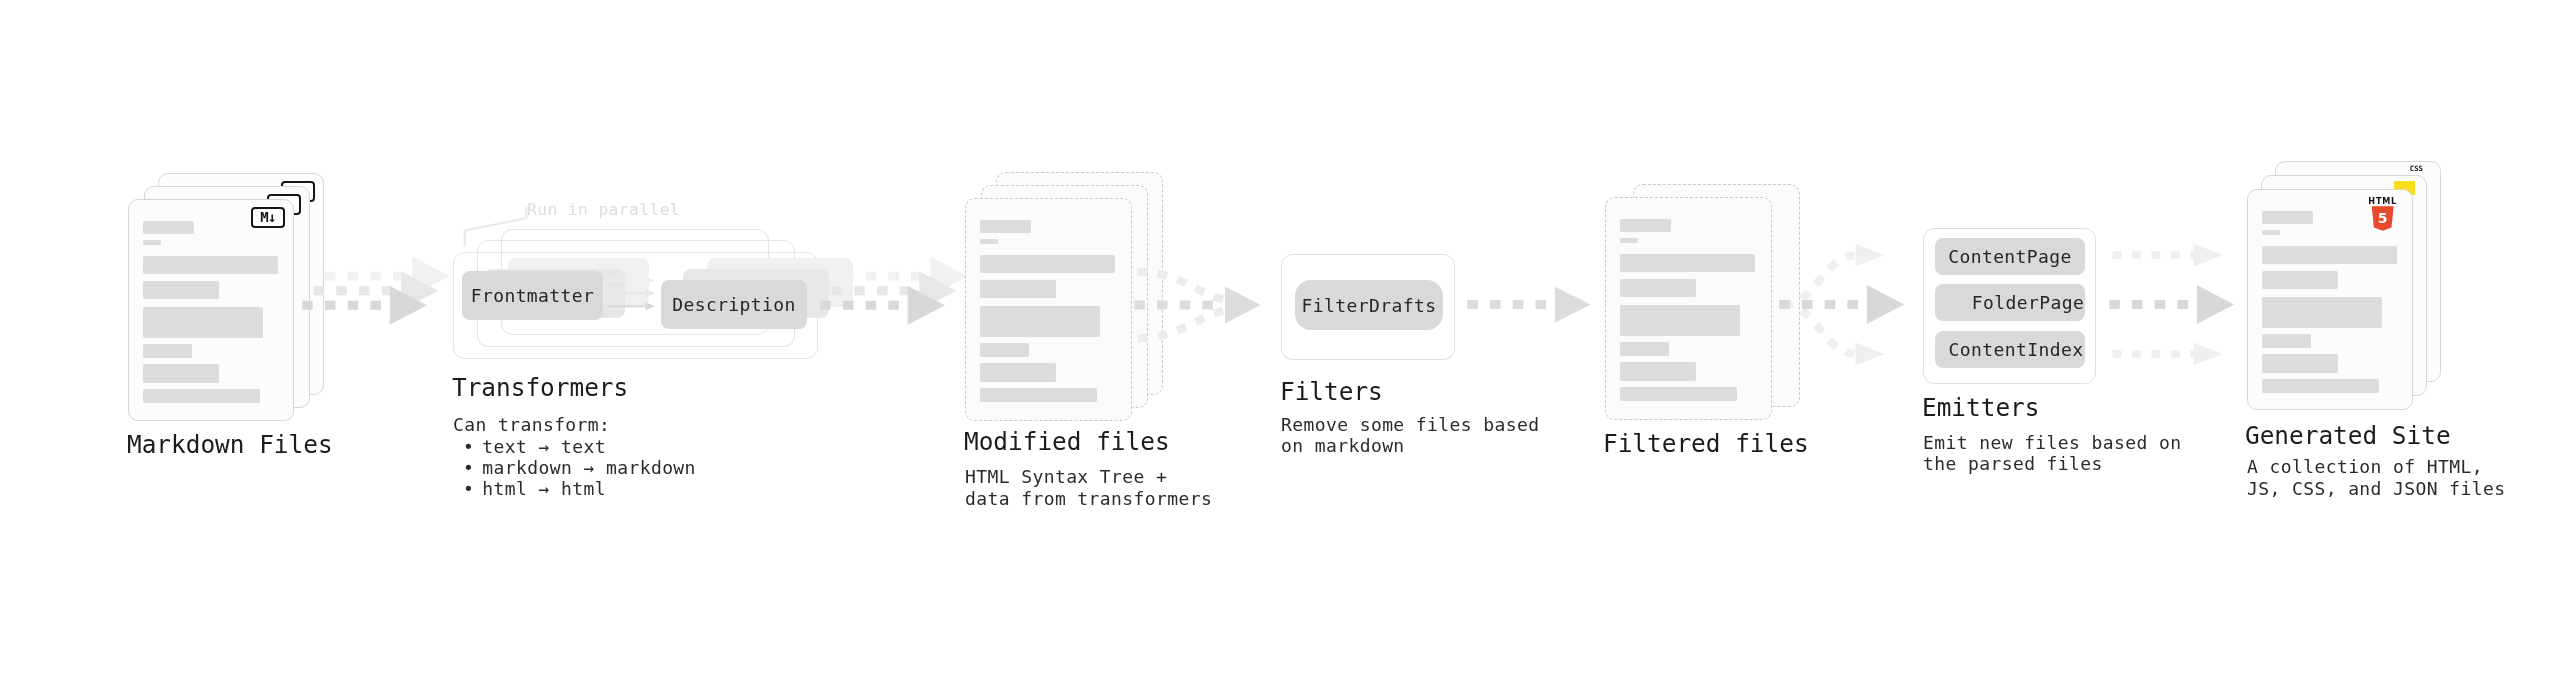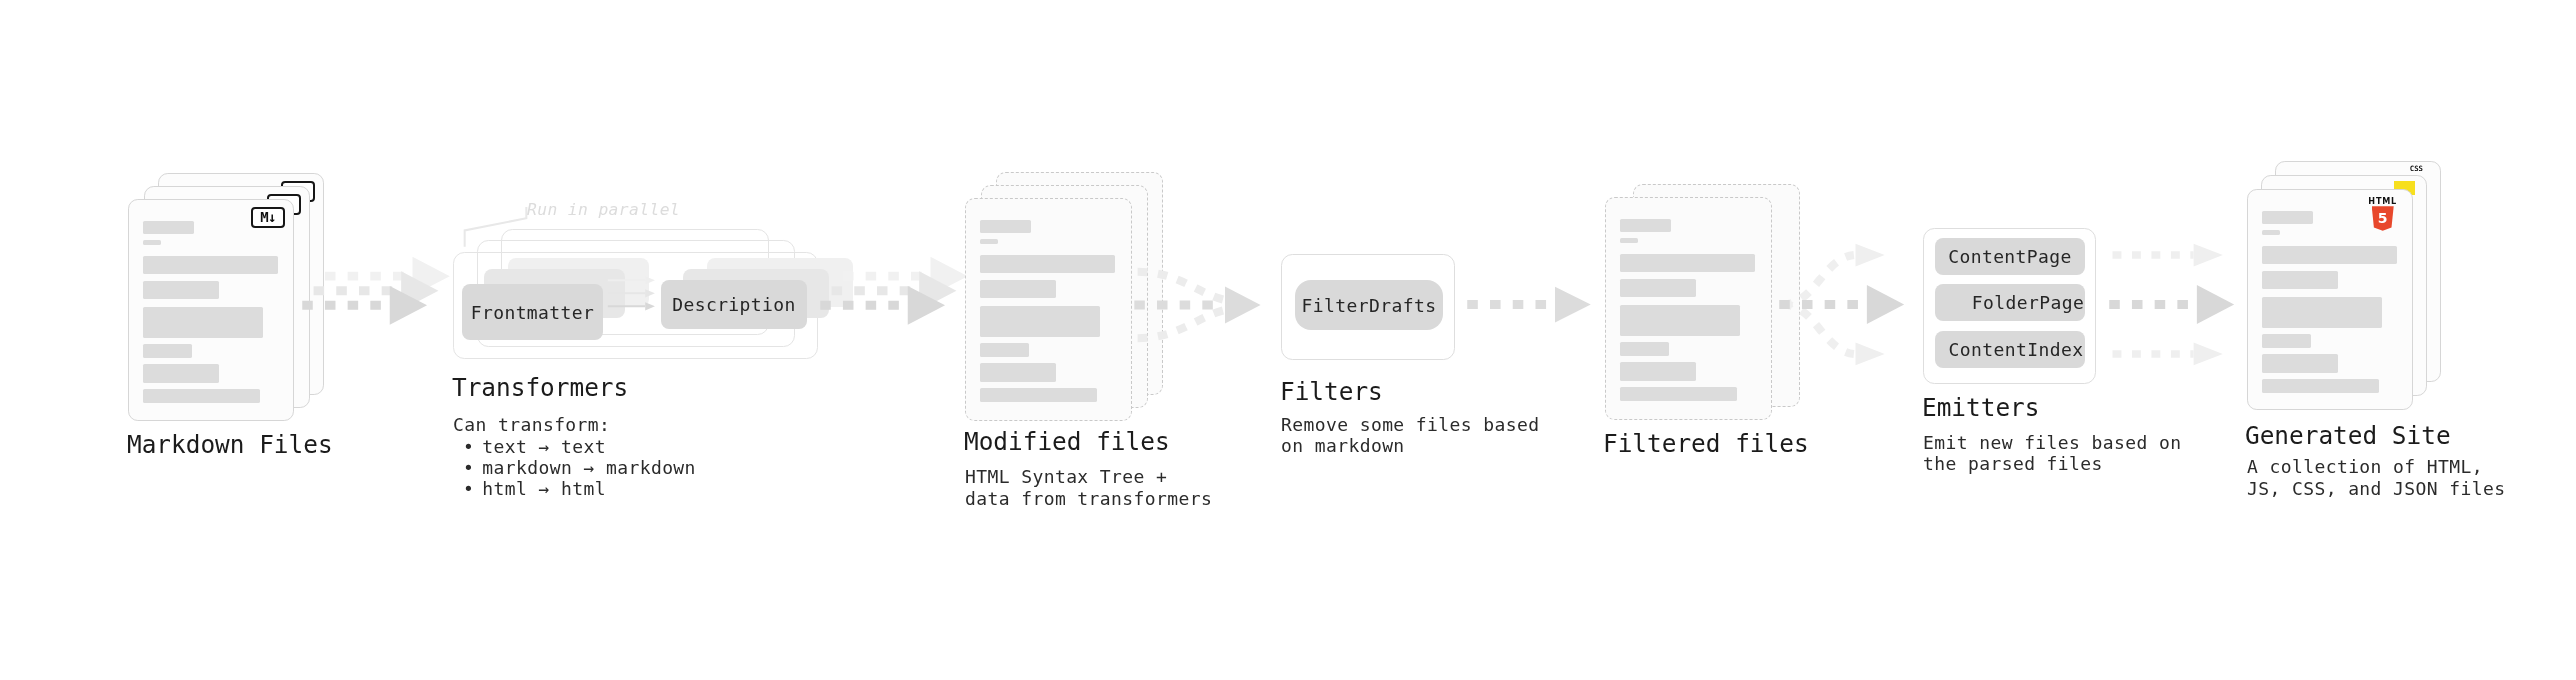--- a/index.html
+++ b/index.html
@@ -47,21 +47,21 @@
   .obox.strong{border-color:#dedede;background:#ffffff;}
   .pill{position:absolute;background:#d9d9d9;border-radius:8.1px;
         display:flex;align-items:center;justify-content:center;
         font-size:18px;letter-spacing:0.4px;color:#262626;box-sizing:border-box;}
   .pill.ghost1{background:#e7e7e7;}
   .pill.ghost2{background:#f0f0f0;}
 
   
   .title{position:absolute;font-size:24.4px;font-weight:500;color:#1b1b1b;white-space:nowrap;}
   .body-txt{position:absolute;font-size:18px;letter-spacing:0.4px;line-height:21px;color:#2b2b2b;white-space:nowrap;}
-  .callout-txt{position:absolute;font-size:16.3px;color:#dcdcdc;white-space:nowrap;letter-spacing:0.4px;font-style:italic;}
+  .callout-txt{position:absolute;font-size:16.3px;color:#dcdcdc;white-space:nowrap;letter-spacing:0.4px;}
   .bullet-dot{display:inline-block;margin-right:8.1px;}
 
   svg{position:absolute;overflow:visible;}
   .dashline{fill:none;stroke-linecap:butt;}
 </style>
 </head>
 <body>
 
 <div id="canvas">
 
@@ -112,21 +112,21 @@
   <div class="group">
     <div class="obox" style="left:501px;top:229px;width:268px;height:106px;"></div>
     <div class="obox" style="left:477px;top:240px;width:318px;height:107px;"></div>
     <div class="obox" style="left:453px;top:252px;width:365px;height:107px;"></div>
 
     <div class="pill ghost2" style="left:508px;top:258px;width:141px;height:49px;"></div>
     <div class="pill ghost2" style="left:707px;top:258px;width:146px;height:49px;"></div>
     <div class="pill ghost1" style="left:484px;top:269px;width:141px;height:49px;"></div>
     <div class="pill ghost1" style="left:683px;top:269px;width:146px;height:49px;"></div>
 
-    <div class="pill" style="left:462px;top:284px;width:141px;height:56px;text-align:right;">Frontmatter</div>
+    <div class="pill" style="left:462px;top:271px;width:141px;height:49px;text-align:right;">Frontmatter</div>
     <div class="pill" style="left:661px;top:280px;width:146px;height:49px;">Description</div>
 
     <svg class="abs" style="left:606px;top:273px;" width="54" height="39" viewBox="0 0 66 48">
       <line x1="2" y1="9" x2="48" y2="9" stroke="#eeeeee" stroke-width="2.5"></line>
         <polygon points="48,4 60,9 48,14" fill="#eeeeee"></polygon>
       <line x1="2" y1="25" x2="48" y2="25" stroke="#e6e6e6" stroke-width="2.5"></line>
         <polygon points="48,20 60,25 48,30" fill="#e6e6e6"></polygon>
       <line x1="2" y1="41" x2="48" y2="41" stroke="#d8d8d8" stroke-width="2.5"></line>
         <polygon points="48,36 60,41 48,46" fill="#d8d8d8"></polygon>
     </svg>

